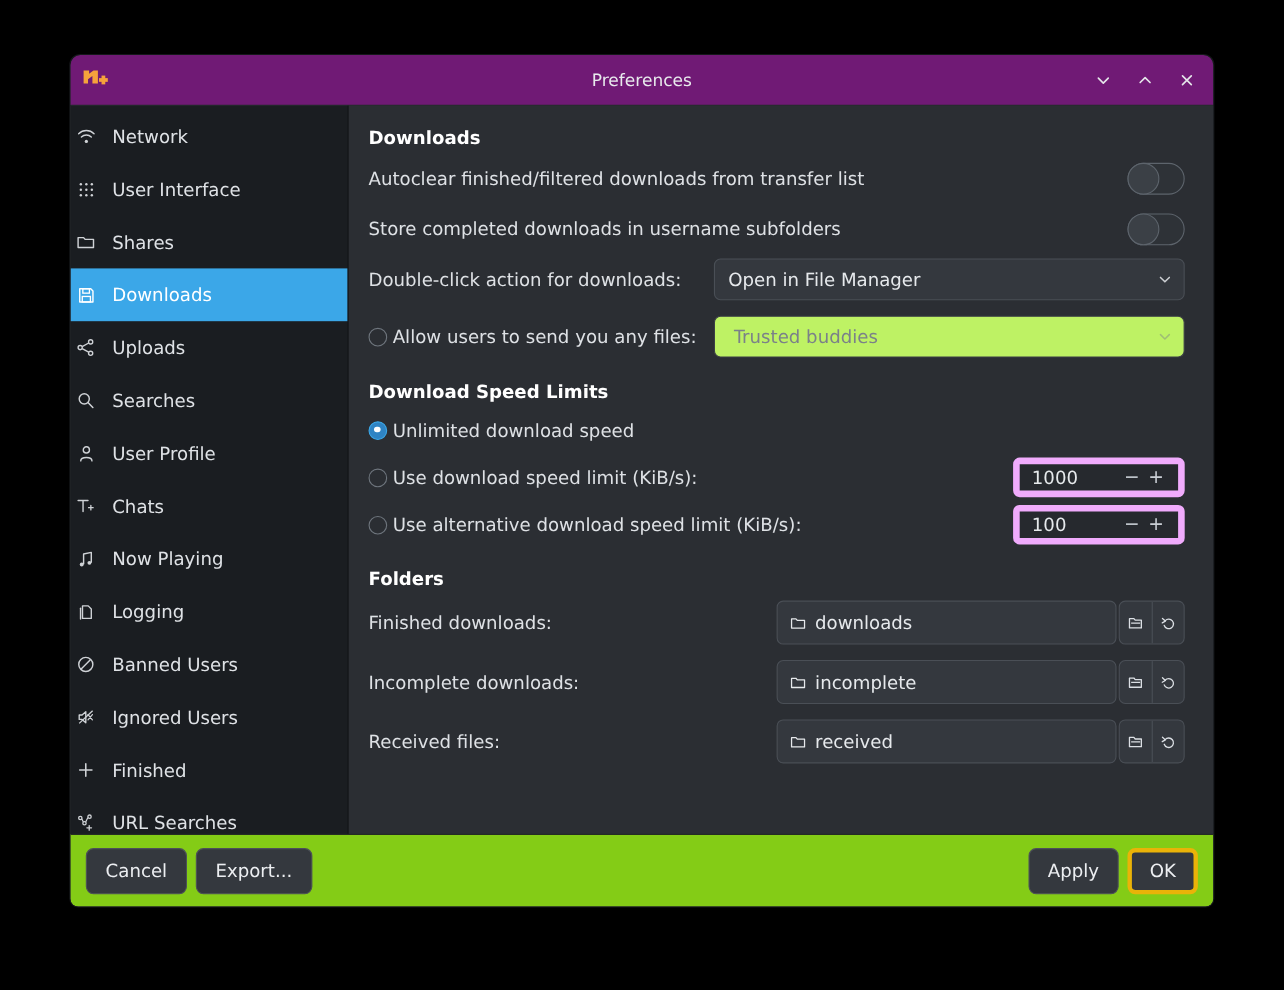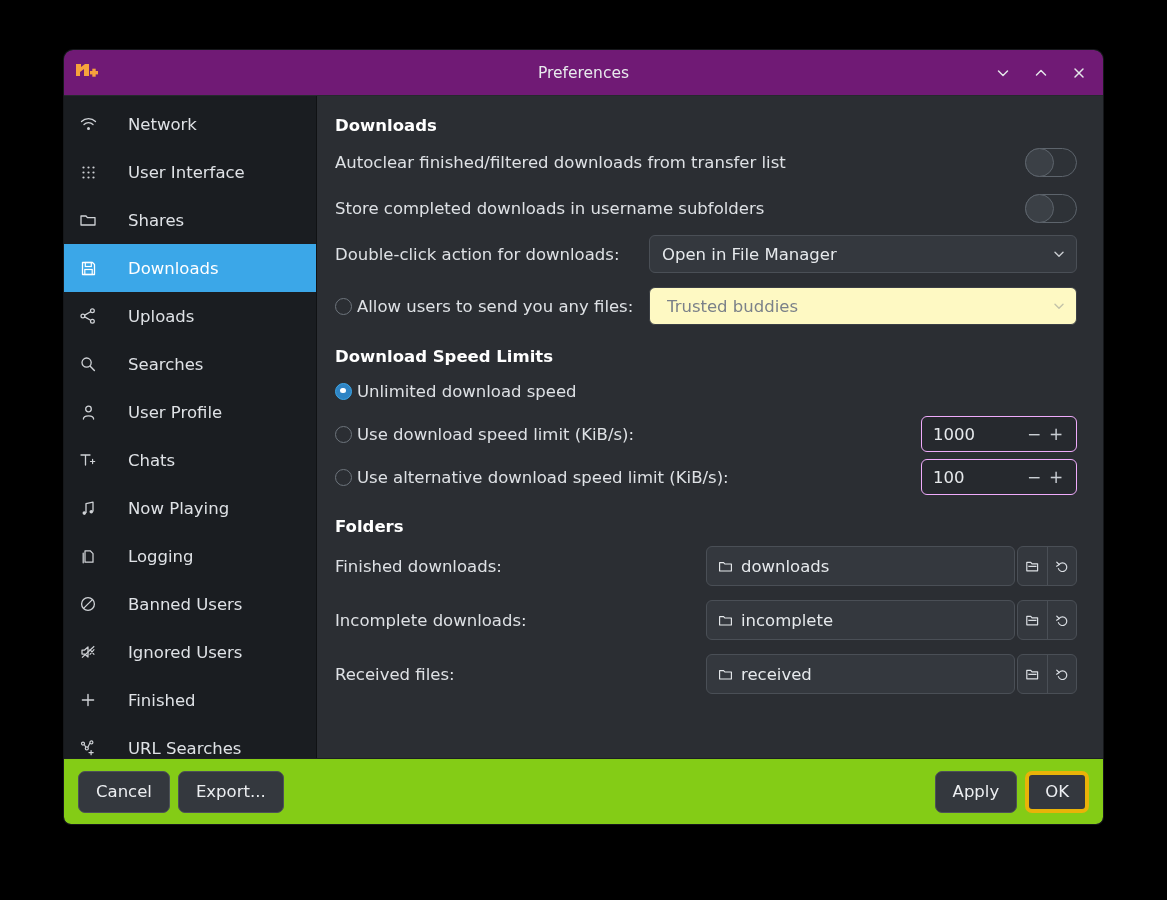--- a/index.html
+++ b/index.html
@@ -77,22 +77,22 @@
     min-width: 253px;
     background: #1a1d21;
     border-right: 1px solid #101214;
     padding-top: 4px;
     overflow: hidden;
   }
   .nav-item {
     height: 48px;
     display: flex;
     align-items: center;
-    padding-left: 14px;
-    gap: 30px;
+    padding-left: 4px;
+    gap: 14px;
     color: #dfe2e6;
     font-size: 16.5px;
   }
   .nav-item.selected {
     background: #3ba7e8;
     color: #ffffff;
   }
   .nav-ico {
     width: 20px; height: 20px;
     display: flex; align-items: center; justify-content: center;
@@ -157,21 +157,21 @@
     border: 1px solid #4a4f56;
     border-radius: 6px;
     background: #34383e;
     display: flex;
     align-items: center;
     padding: 0 10px 0 12px;
     font-size: 16.5px;
     color: #e6e9ec;
   }
   .combo.disabled {
-    background: #fef9c3;
+    background: #bef264;
     border-color: #3b3f45;
     color: #7b8189;
     padding-left: 17px;
   }
   .combo .cv { flex: 1; overflow: hidden; white-space: nowrap; }
   .combo .chev { opacity: .85; }
   .combo.disabled .chev { opacity: .45; }
 
   
   .radio-row { display: flex; align-items: center; min-height: 36px; margin-top: 7px; }
@@ -194,21 +194,21 @@
     left: 4px; top: 4px;
     width: 5.5px; height: 5.5px;
     border-radius: 50%;
     background: #ffffff;
   }
   .radio-label { font-size: 16.5px; color: #dee1e5; }
 
   
   .spin {
     width: 156px; height: 36px;
-    border: 1px solid #f0abfc;
+    border: 6px solid #f0abfc;
     border-radius: 6px;
     background: #26292e;
     display: flex;
     align-items: center;
     padding: 0 9px 0 11px;
     flex: 0 0 156px;
   }
   .spin .sv {
     flex: 1;
     font-size: 16.5px;

